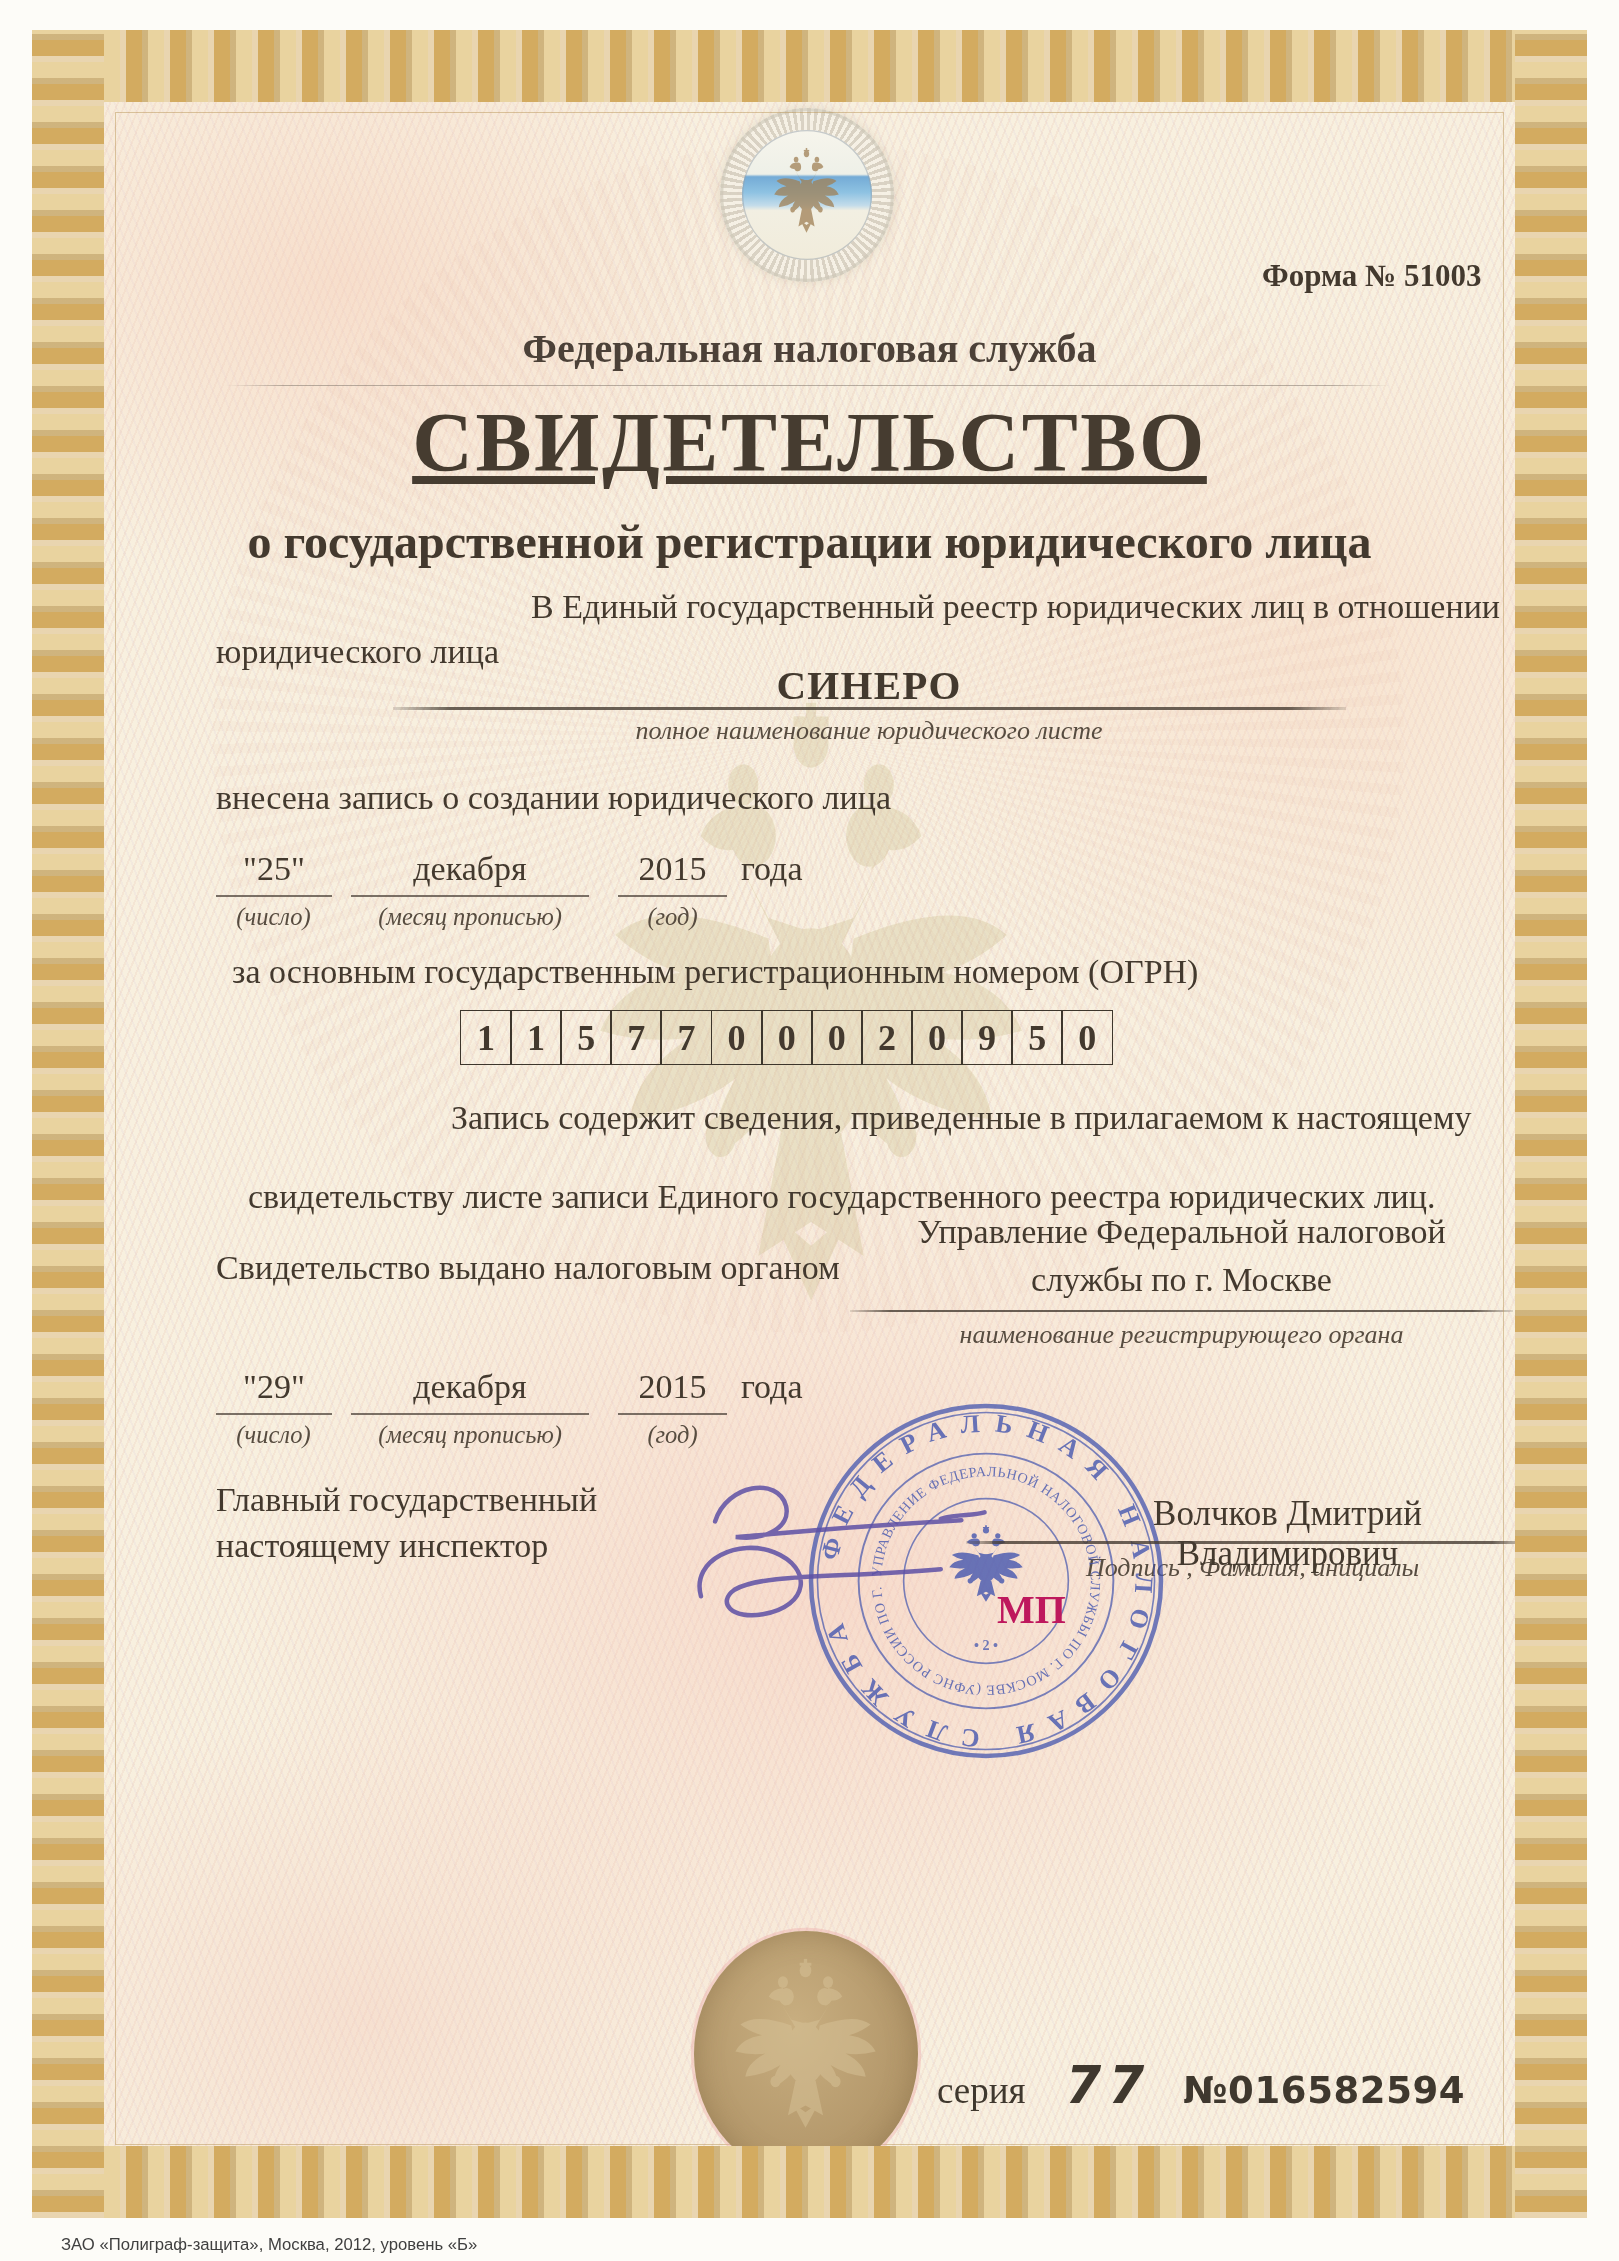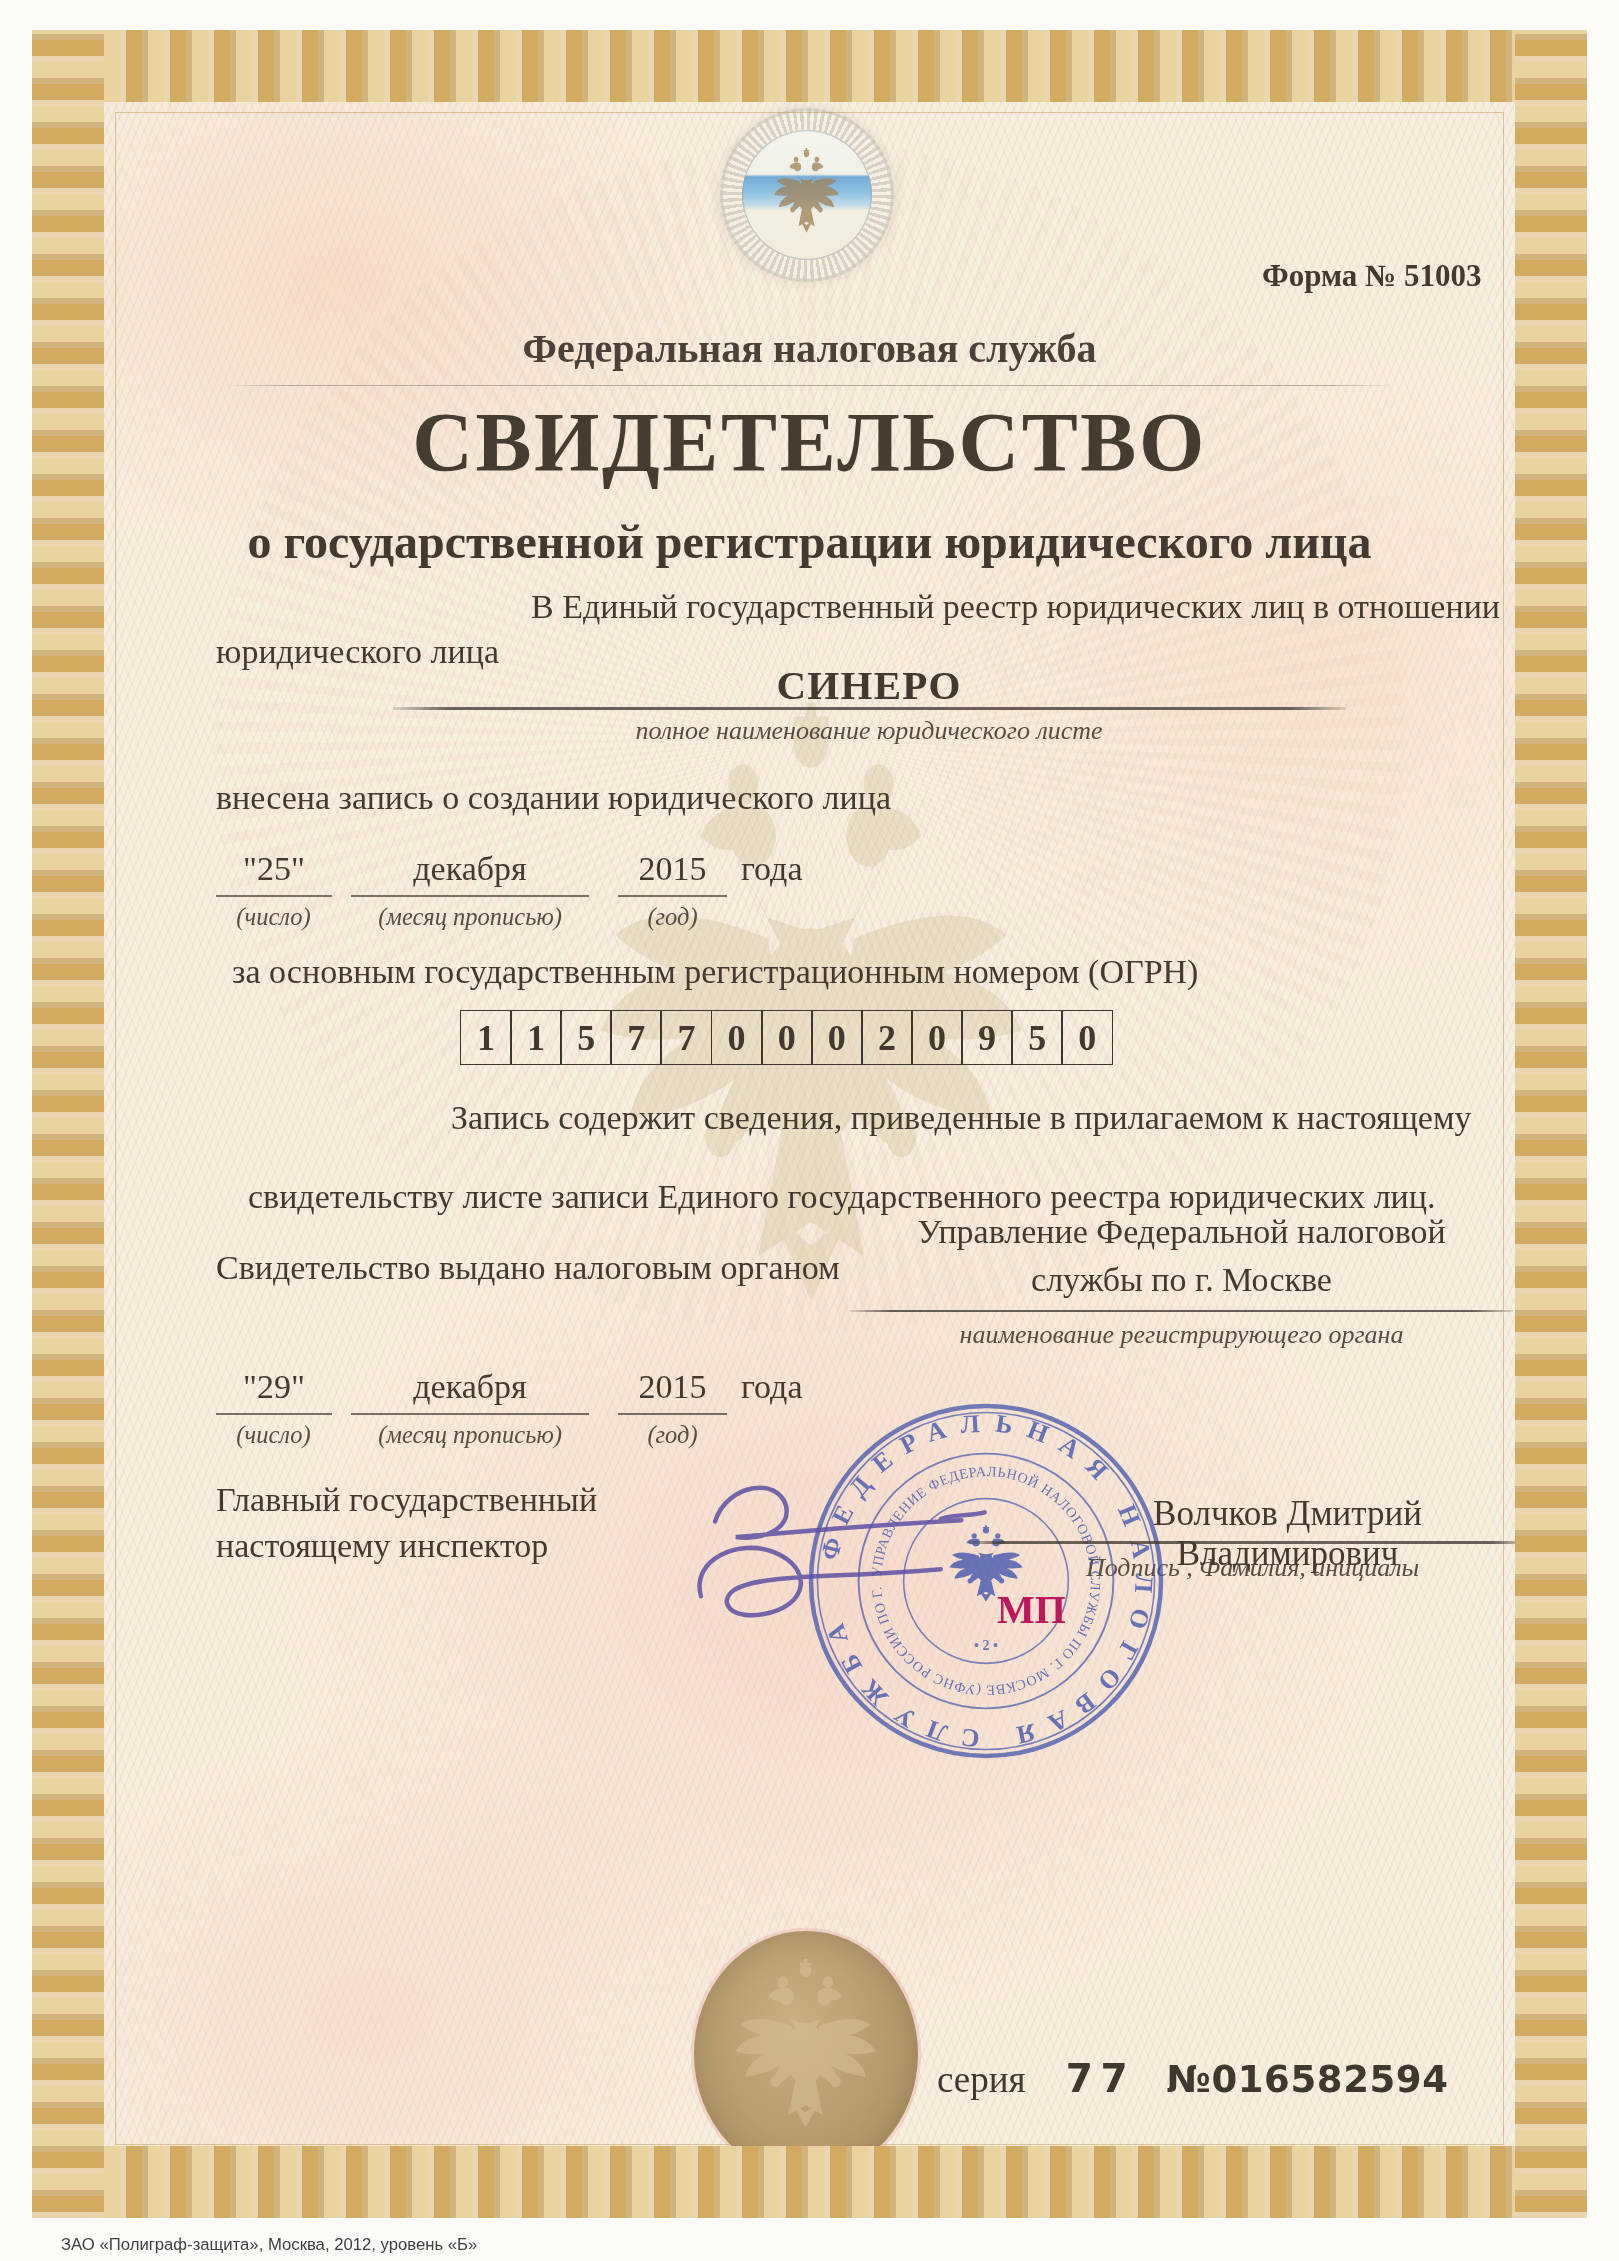--- a/index.html
+++ b/index.html
@@ -58,21 +58,21 @@
   .gold-seal{left:694px;top:1931px;width:224px;height:246px;border-radius:50%;z-index:8;
     background:radial-gradient(ellipse at 45% 38%, #c8ae80, #b3976a 66%, #a78b5e);
     box-shadow:0 0 0 3.2px rgba(238,170,170,.40), inset 0 0 28px rgba(116,92,58,.35);}
   .gold-seal svg{position:absolute;left:28px;top:26px;opacity:.55;}
   .stamp{left:793px;top:1388px;width:386px;height:386px;z-index:14;opacity:.88;}
   .sig{left:670px;top:1462px;width:361px;height:213px;z-index:15;}
   .mp{left:997px;top:1586px;font-size:40px;font-weight:bold;color:#be185d;z-index:16;}
   
   .series{left:937px;top:2056px;display:flex;align-items:baseline;z-index:12;color:#3f382e;}
   .series .lbl{font-size:37px;}
-  .series .reg{font-family:"DejaVu Sans","Liberation Sans",sans-serif;font-weight:bold;font-size:39px;letter-spacing:7.7px;margin-left:40px;}
+  .series .reg{font-family:"DejaVu Sans","Liberation Sans",sans-serif;font-weight:bold;font-size:51px;letter-spacing:7.7px;margin-left:40px;font-style:italic;}
   .series .num{font-family:"DejaVu Sans","Liberation Sans",sans-serif;font-weight:bold;font-size:37px;letter-spacing:0.6px;margin-left:31px;}
   .fineprint{left:61px;top:2235px;font-family:"Liberation Sans","DejaVu Sans",sans-serif;
     font-size:16.7px;color:#404040;z-index:31;}
   .stamp-blue{fill:#4355ae;}
 </style>
 </head>
 <body>
 
 <svg width="0" height="0" style="position:absolute">
   <defs>
@@ -111,21 +111,21 @@
 <div class="abs emblem-eagle">
   <svg width="77" height="97" viewBox="0 0 200 200" preserveAspectRatio="none">
       <use href="#eagle" fill="#a08055"></use>
     </svg>
 </div>
 
 <div class="abs ser b" style="left:1262px;top:258px;width:232px;font-size:31px;">Форма № 51003</div>
 
 <div class="abs ser b ctr" style="left:103px;top:325px;width:1413px;font-size:40px;color:#4c4138;">Федеральная налоговая служба</div>
 <div class="abs" style="left:225px;top:385px;width:1166px;height:1.3px;background:linear-gradient(90deg,transparent,rgba(120,110,100,.5) 5%,rgba(120,110,100,.5) 95%,transparent);"></div>
-<div class="abs ser b ctr" style="left:103px;top:394px;width:1413px;font-size:84px;letter-spacing:2.6px;color:#463c30;">СВИДЕТЕЛЬСТВО</div>
+<div class="abs ser b ctr" style="left:103px;top:394px;width:1413px;font-size:84px;letter-spacing:2.6px;color:#463c30;text-decoration:underline;">СВИДЕТЕЛЬСТВО</div>
 <div class="abs ser b ctr" style="left:103px;top:514px;width:1413px;font-size:48px;">о государственной регистрации юридического лица</div>
 
 <div class="abs ser body-t" style="left:531px;top:587px;text-align:right;">В Единый государственный реестр юридических лиц в отношении</div>
 <div class="abs ser body-t" style="left:216px;top:632px;">юридического лица</div>
 
 <div class="abs ser b ctr" style="left:386px;top:661px;width:966px;font-size:41px;letter-spacing:1.3px;">СИНЕРО</div>
 <div class="abs uline" style="left:393px;top:707px;width:953px;"></div>
 <div class="abs ctr cap" style="left:386px;top:716px;width:966px;">полное наименование юридического листе</div>
 
 <div class="abs ser body-t" style="left:216px;top:778px;">внесена запись о создании юридического лица</div>

